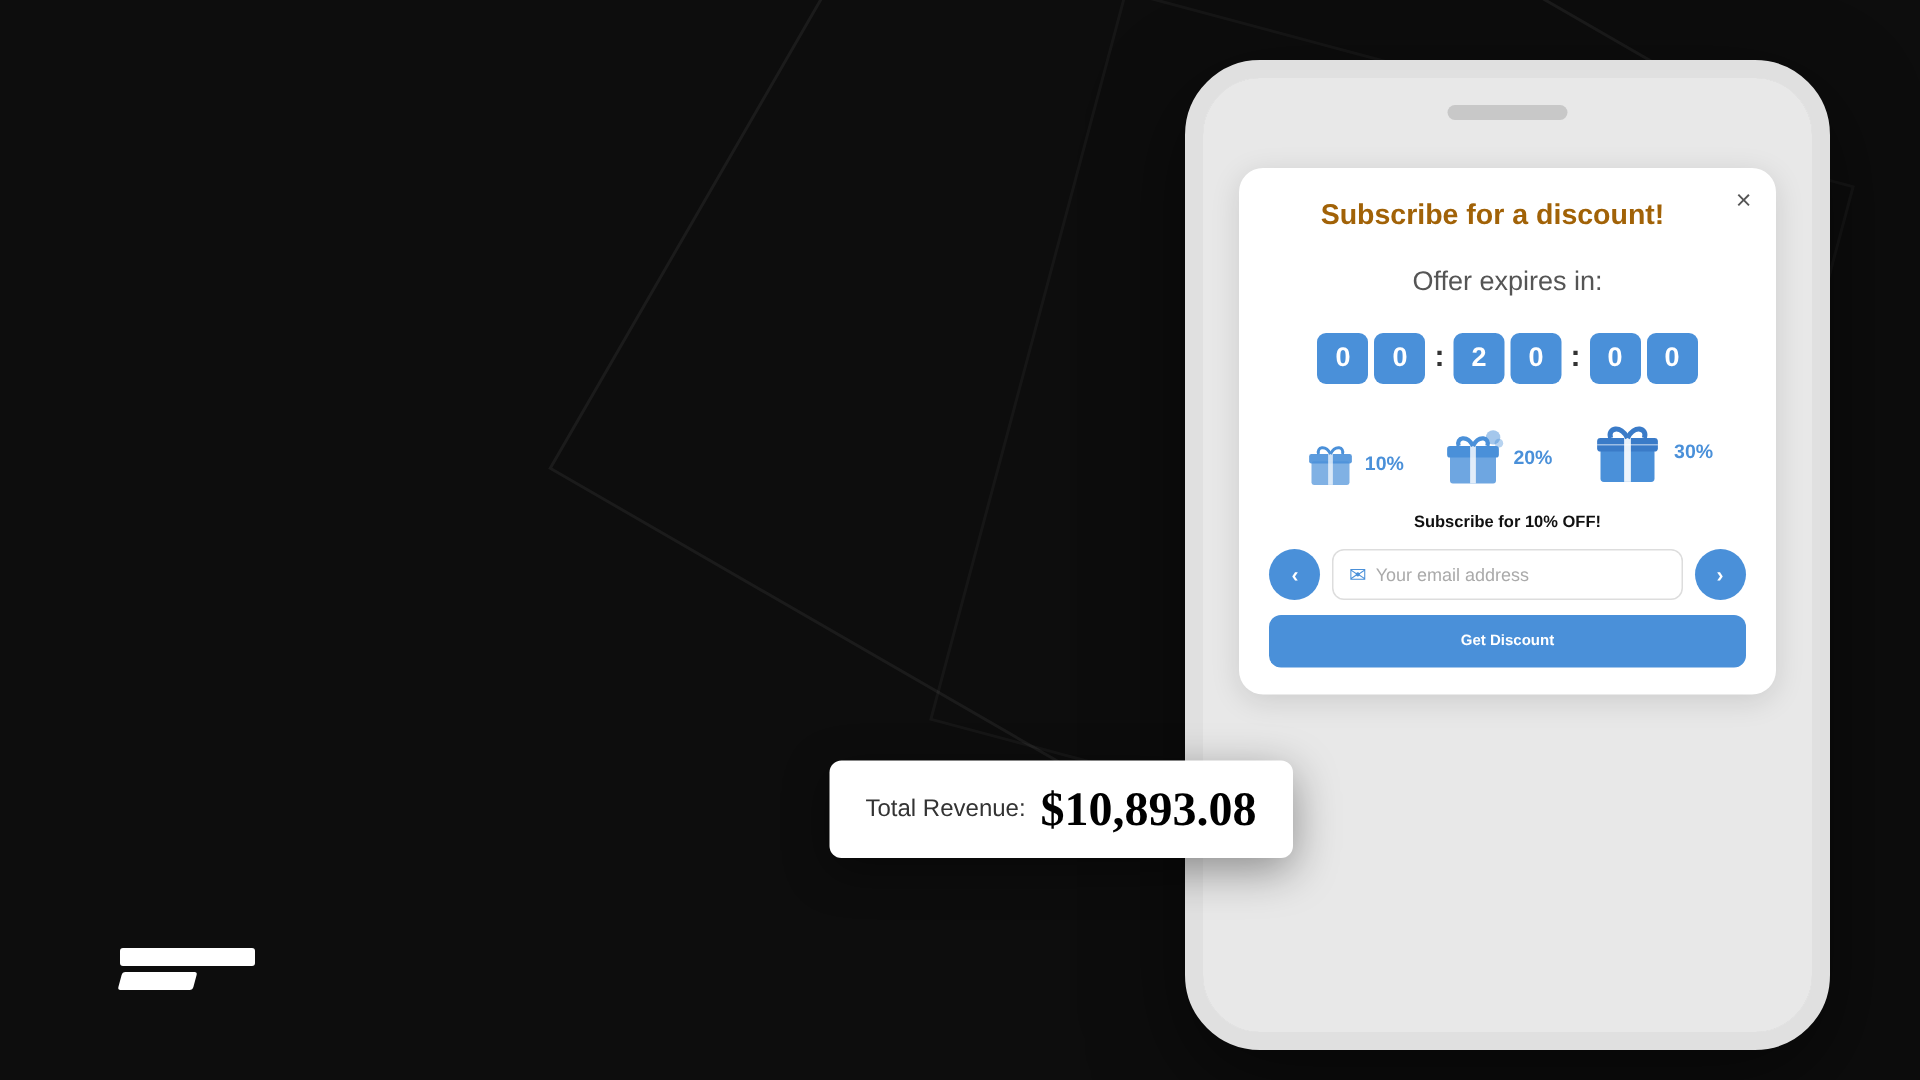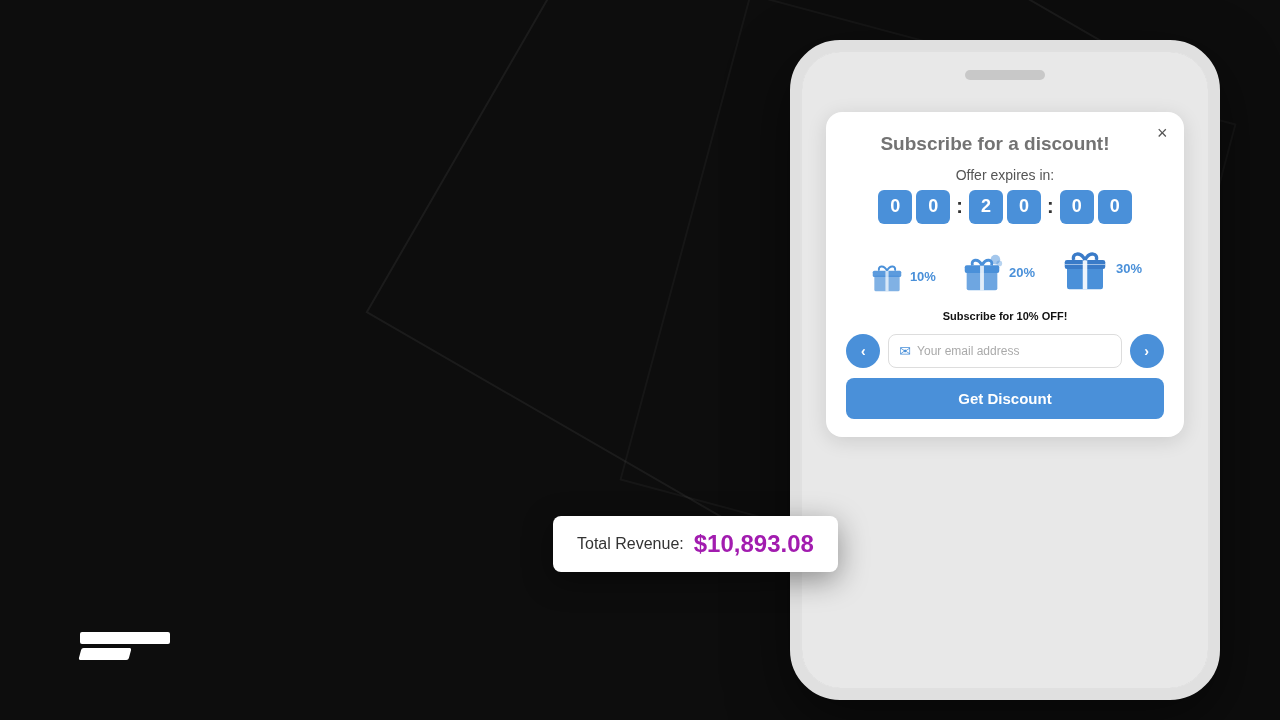--- a/index.html
+++ b/index.html
@@ -111,23 +111,24 @@
       z-index: 10;
     }
 
     .revenue-label {
       font-size: 16px;
       color: #333333;
       font-weight: 500;
     }
 
     .revenue-amount {
-      font-size: 24px;
+      font-size: 32px;
       font-weight: 900;
-      color: #a21caf;
+      color: #000000;
+      font-family: Liberation Serif, serif;
     }
 
     
     .phone-container {
       position: absolute;
       right: 60px;
       top: 40px;
       width: 430px;
       height: 660px;
     }
@@ -188,31 +189,31 @@
       color: #555;
       cursor: pointer;
       font-weight: 400;
       line-height: 1;
     }
 
     .popup-title {
       text-align: center;
       font-size: 19px;
       font-weight: 700;
-      color: #737373;
+      color: #a16207;
       line-height: 1.3;
-      margin-bottom: 10px;
+      margin-bottom: 20px;
       padding-right: 20px;
     }
 
     .offer-expires {
       text-align: center;
-      font-size: 14px;
+      font-size: 18px;
       color: #555555;
-      margin-bottom: 7px;
+      margin-bottom: 24px;
     }
 
     
     .timer-row {
       display: flex;
       align-items: center;
       justify-content: center;
       gap: 4px;
       margin-bottom: 18px;
     }
@@ -315,21 +316,21 @@
       color: #aaa;
     }
 
     .get-discount-btn {
       width: 100%;
       background: #4a90d9;
       color: #ffffff;
       border: none;
       border-radius: 8px;
       padding: 12px;
-      font-size: 15px;
+      font-size: 10px;
       font-weight: 700;
       cursor: pointer;
       text-align: center;
     }
   </style>
 </head>
 <body>
 
 <div class="bg-lines"></div>
 

